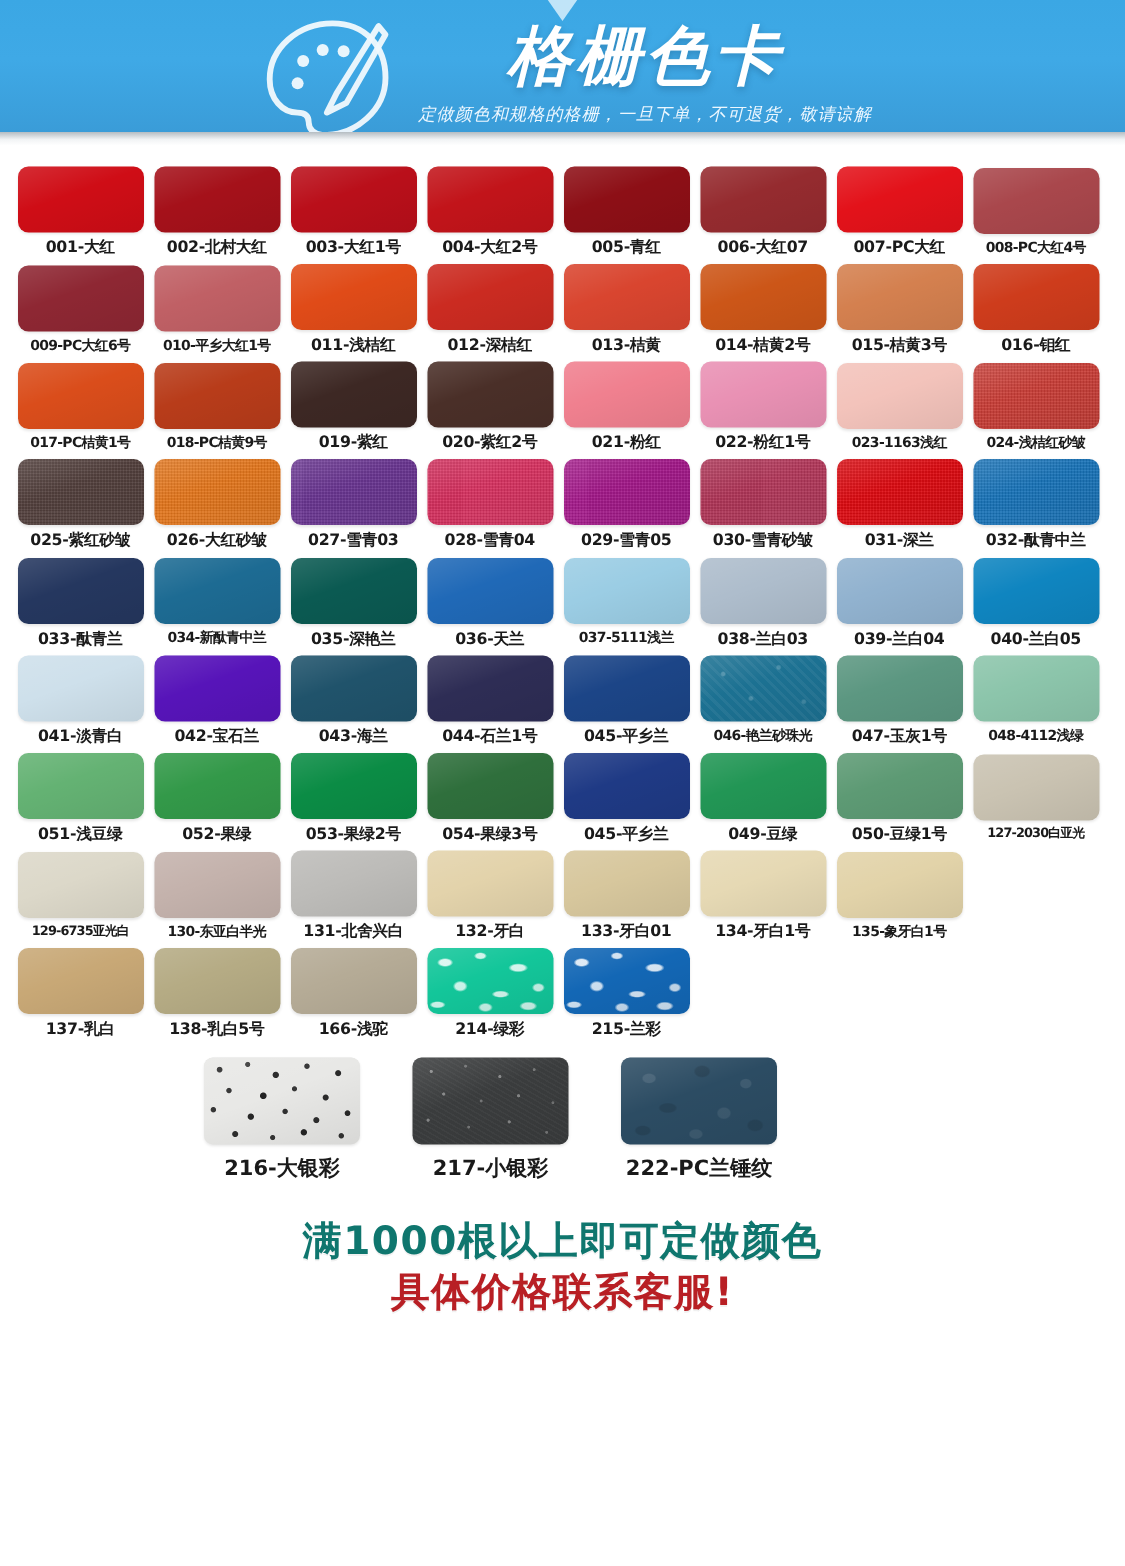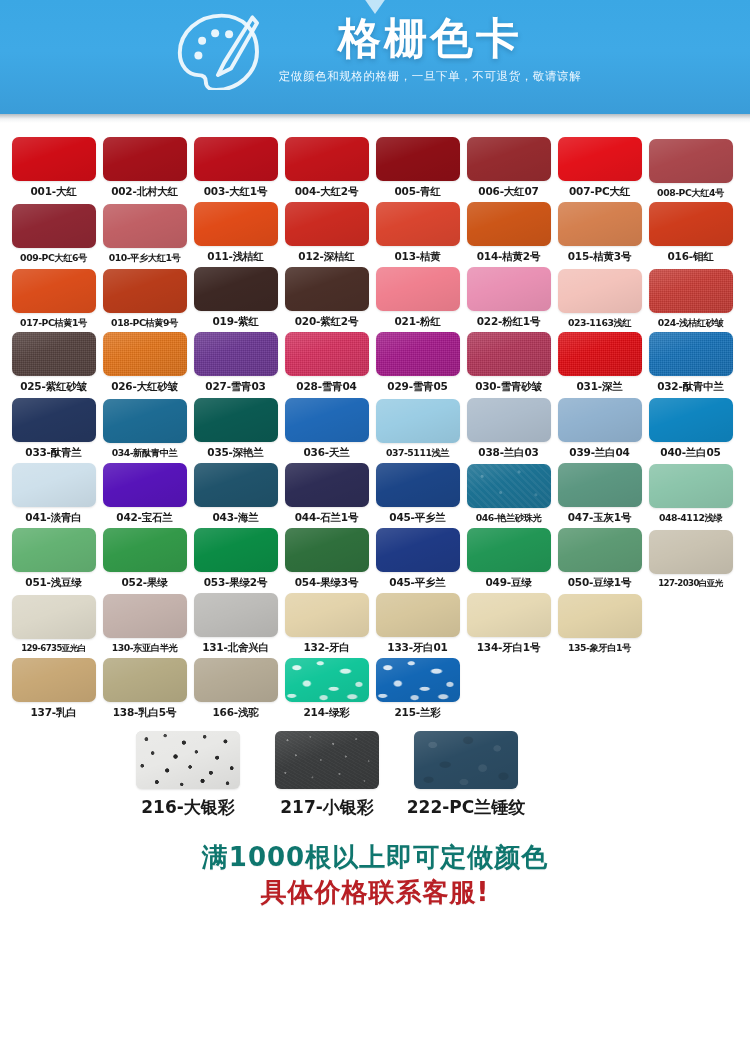--- a/index.html
+++ b/index.html
@@ -14,23 +14,24 @@
     position:relative;
     width:750px;
     min-height:1044px;
     background:#ffffff;
     overflow:hidden;
   }
 
   
   .banner{
     position:relative;
-    height:114px;
+    height:88px;
     background:linear-gradient(180deg,#3ba7e4 0%,#3fa9e6 45%,#3a9cd8 100%);
     overflow:hidden;
+    font-style:italic;
   }
   .banner-notch{
     position:absolute;
     top:-16px;left:50%;
     width:42px;height:30px;
     margin-left:-21px;
     background:#d8eefb;
     clip-path:polygon(0 0,100% 0,50% 100%);
     opacity:.85;
   }
@@ -73,21 +74,21 @@
     background:linear-gradient(180deg,rgba(60,80,95,.38) 0%,rgba(120,140,155,.10) 55%,rgba(255,255,255,0) 100%);
   }
 
   
   .sheet{
     padding:14px 8px 0 8px;
   }
   .row{
     display:flex;
     justify-content:flex-start;
-    align-items:flex-end;
+    align-items:center;
     margin-bottom:4px;
   }
   .cell{
     width:91px;
     flex:0 0 91px;
     display:flex;
     flex-direction:column;
     align-items:center;
   }
   .swatch{
@@ -213,21 +214,21 @@
     width:110px;
     display:flex;
     flex-direction:column;
     align-items:center;
   }
   .cell-special .swatch{
     width:104px;height:58px;border-radius:6px;
   }
   .cell-special .label{
     margin-top:8px;
-    font-size:17px;
+    font-size:14px;
     font-weight:bold;
     letter-spacing:0;
   }
 
   
   .footer{
     margin-top:22px;
     text-align:center;
     padding-bottom:16px;
   }

